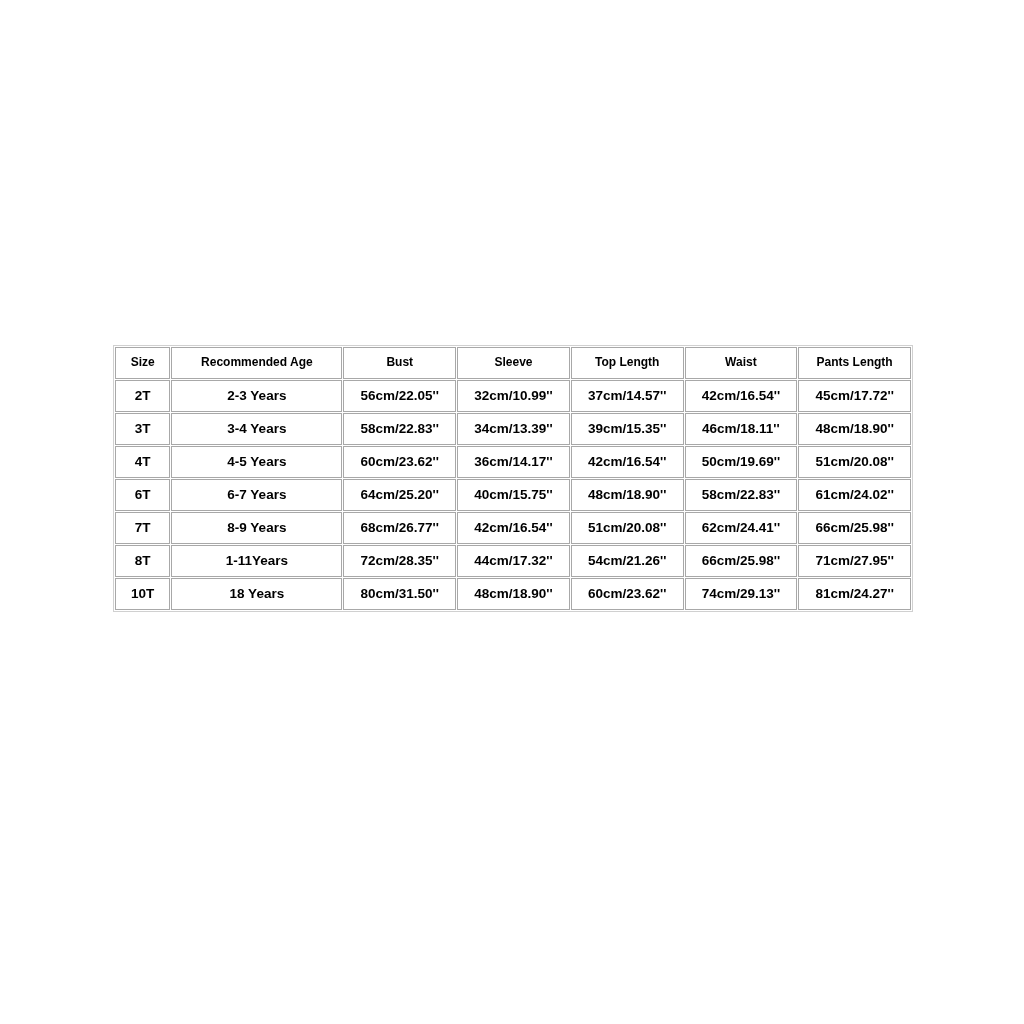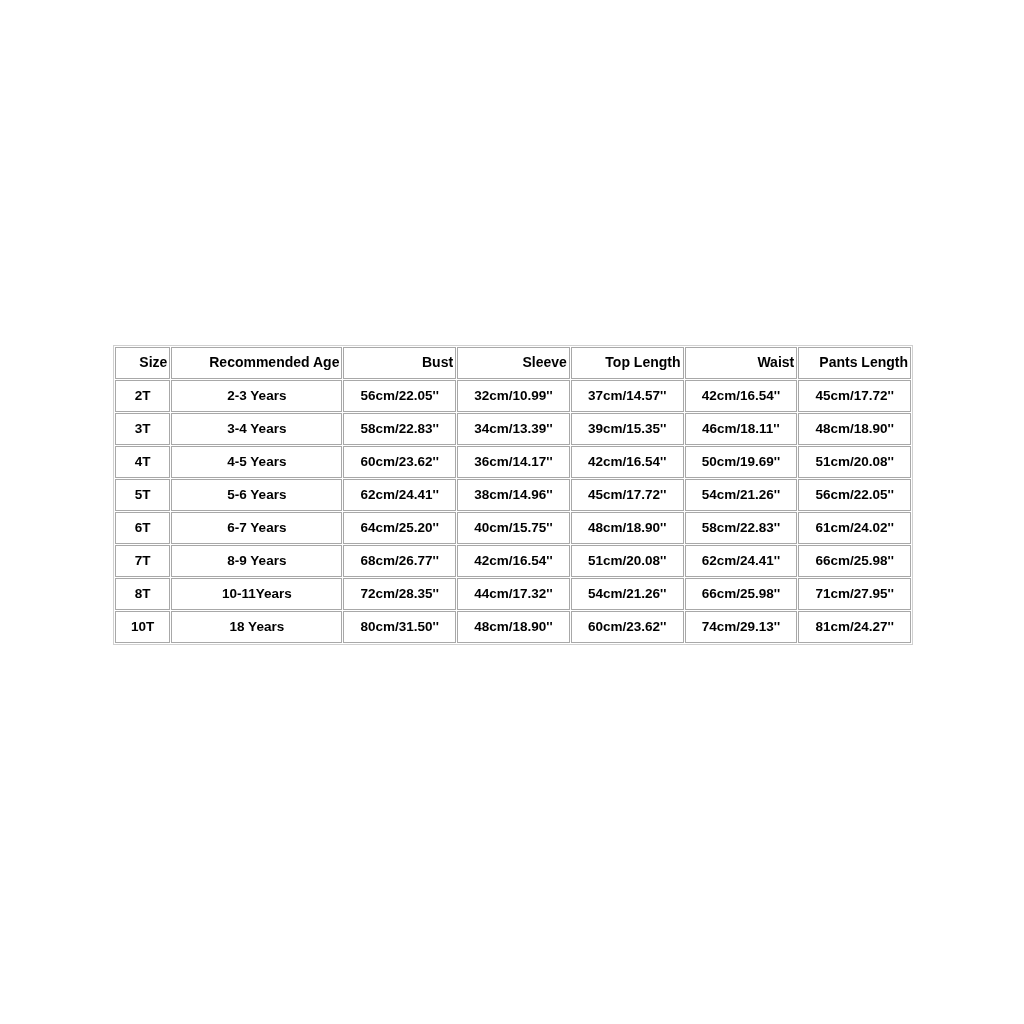--- a/index.html
+++ b/index.html
@@ -41,22 +41,21 @@
     vertical-align: middle;
     height: 30px;
     padding: 0 2px;
     font-size: 13.5px;
     line-height: 1.1;
     white-space: nowrap;
     overflow: hidden;
   }
 
   table.size-chart th {
-    font-size: 14px;
-    text-align: right;
+    font-size: 12px;
   }
 
   
   col.c-size  { width: 55px; }
   col.c-age   { width: 170px; }
   col.c-meas  { width: 112px; }
 </style>
 </head>
 <body>
 
@@ -104,49 +103,40 @@
         <tr>
           <td>4T</td>
           <td>4-5 Years</td>
           <td>60cm/23.62''</td>
           <td>36cm/14.17''</td>
           <td>42cm/16.54''</td>
           <td>50cm/19.69''</td>
           <td>51cm/20.08''</td>
         </tr>
         <tr>
-          <td>5T</td>
-          <td>5-6 Years</td>
-          <td>62cm/24.41''</td>
-          <td>38cm/14.96''</td>
-          <td>45cm/17.72''</td>
-          <td>54cm/21.26''</td>
-          <td>56cm/22.05''</td>
-        </tr>
-        <tr>
           <td>6T</td>
           <td>6-7 Years</td>
           <td>64cm/25.20''</td>
           <td>40cm/15.75''</td>
           <td>48cm/18.90''</td>
           <td>58cm/22.83''</td>
           <td>61cm/24.02''</td>
         </tr>
         <tr>
           <td>7T</td>
           <td>8-9 Years</td>
           <td>68cm/26.77''</td>
           <td>42cm/16.54''</td>
           <td>51cm/20.08''</td>
           <td>62cm/24.41''</td>
           <td>66cm/25.98''</td>
         </tr>
         <tr>
           <td>8T</td>
-          <td>10-11Years</td>
+          <td>1-11Years</td>
           <td>72cm/28.35''</td>
           <td>44cm/17.32''</td>
           <td>54cm/21.26''</td>
           <td>66cm/25.98''</td>
           <td>71cm/27.95''</td>
         </tr>
         <tr>
           <td>10T</td>
           <td>18 Years</td>
           <td>80cm/31.50''</td>

